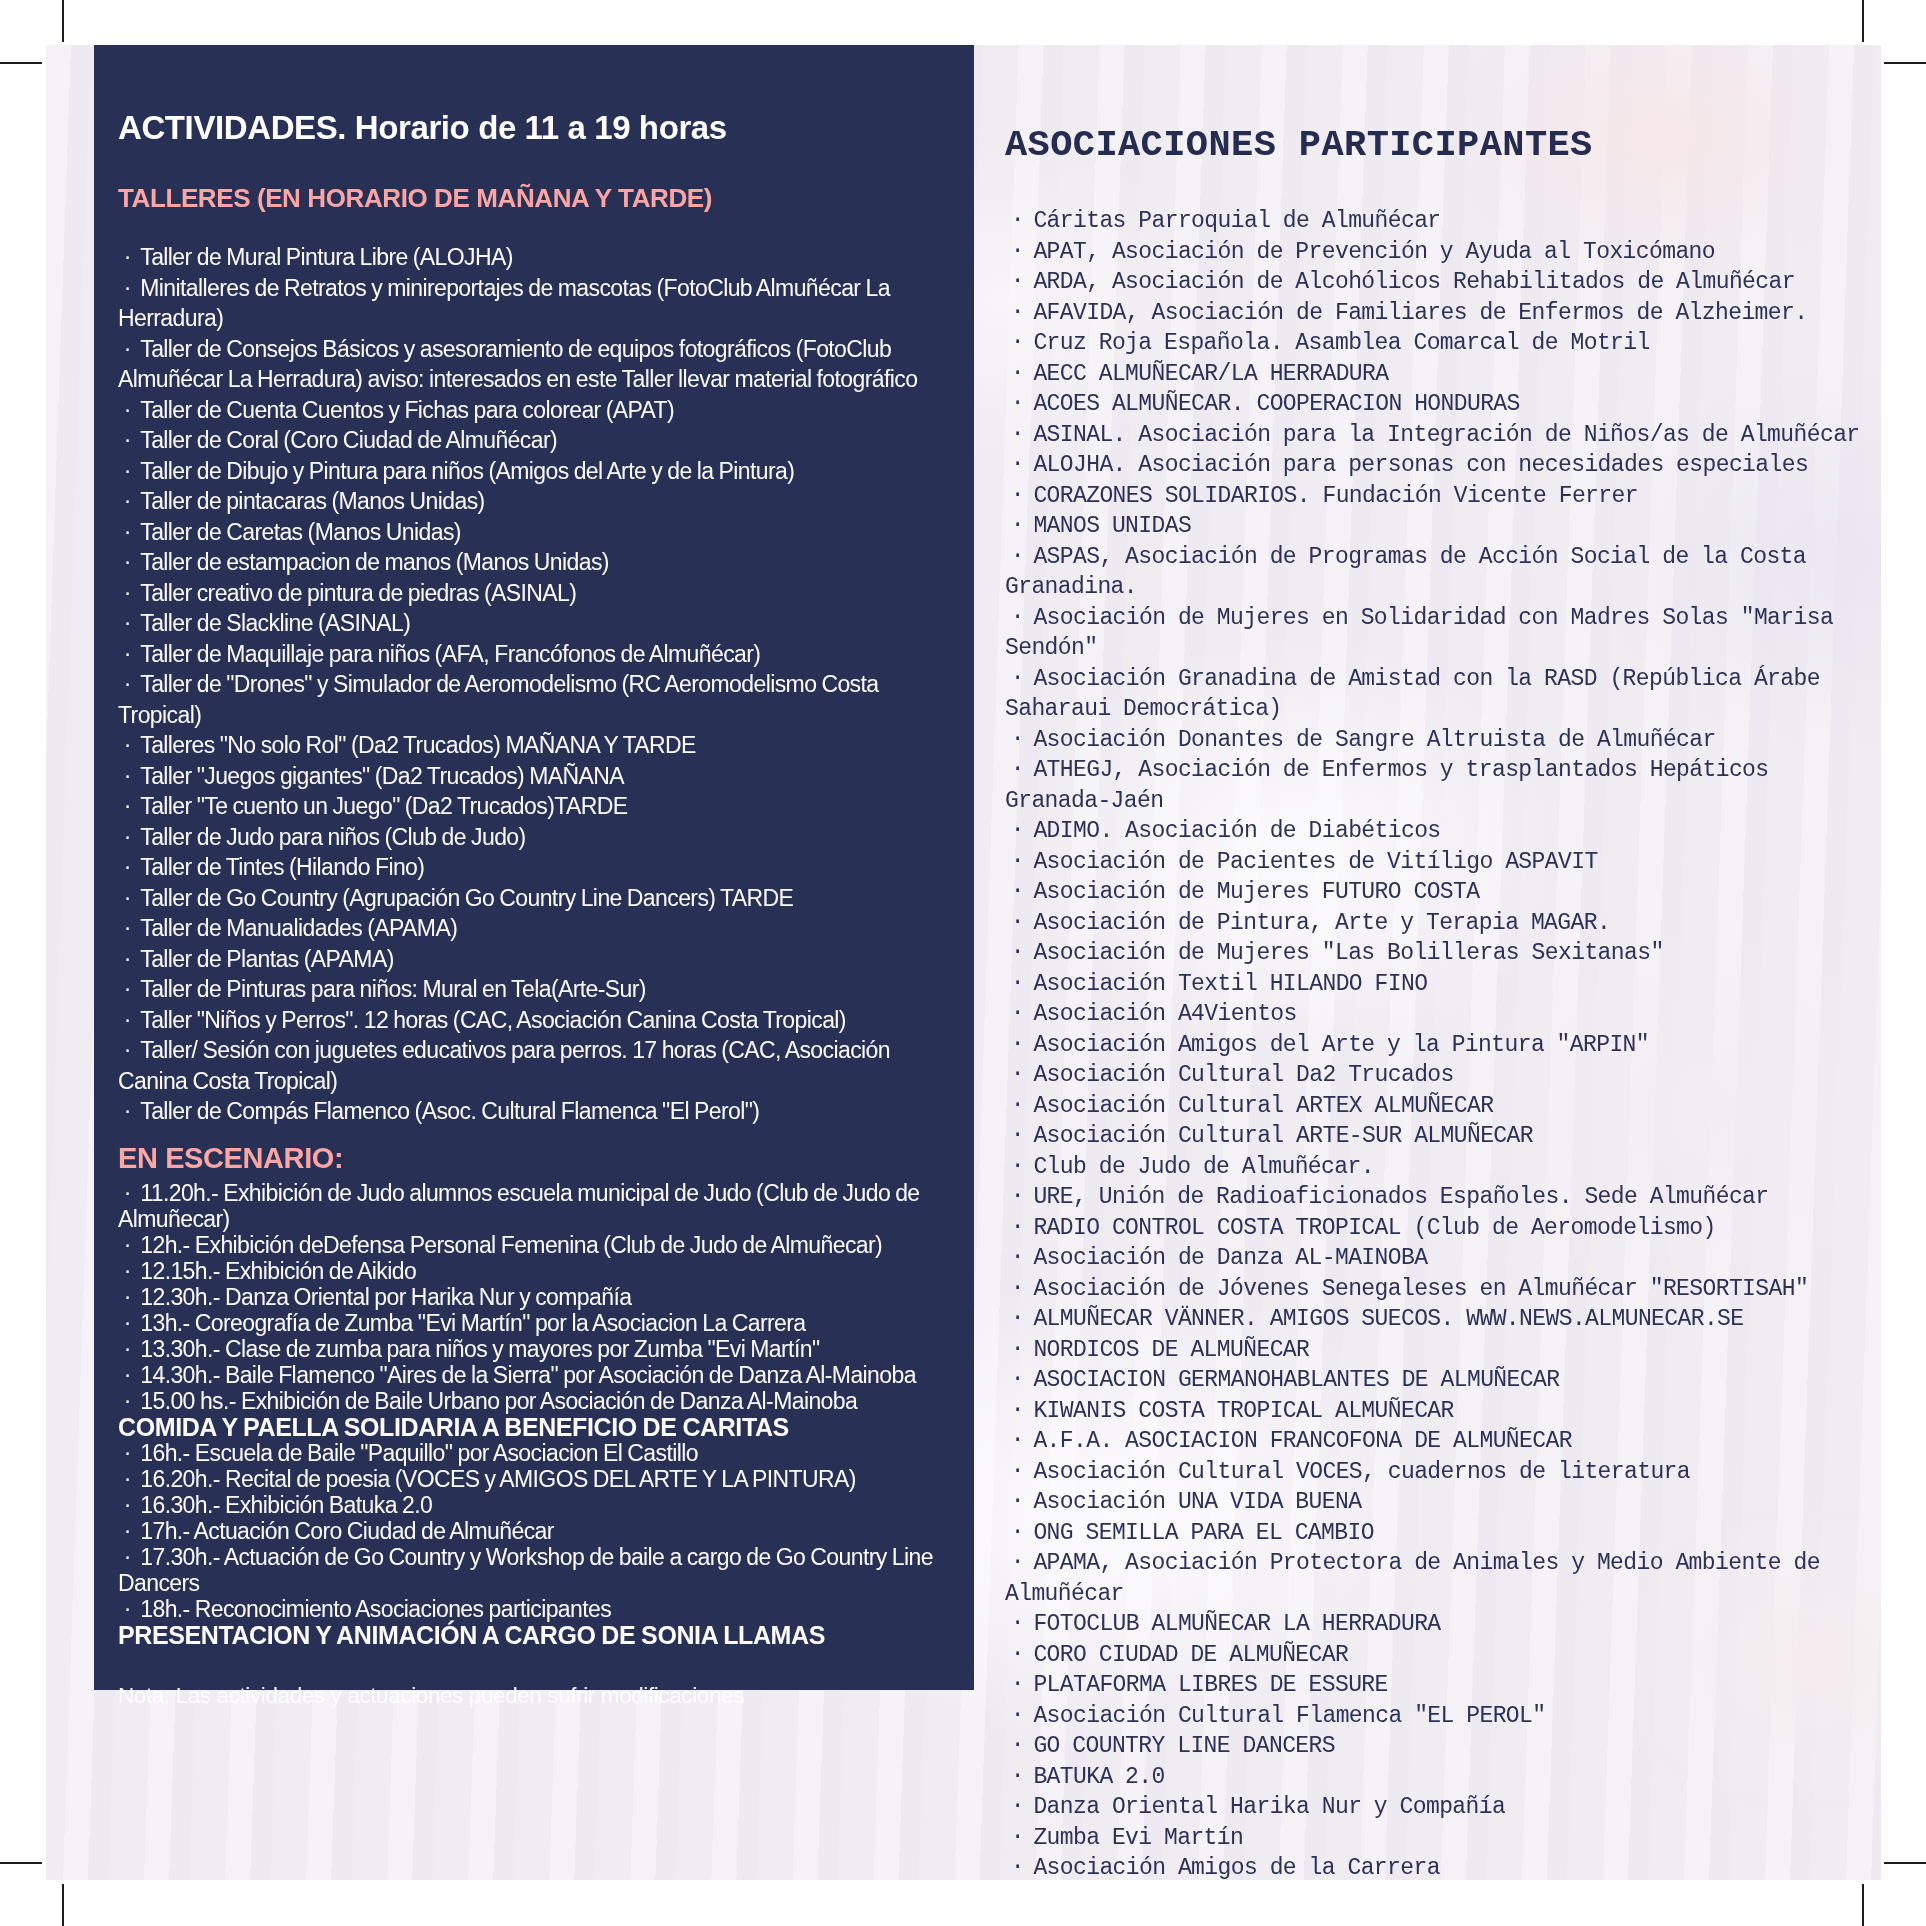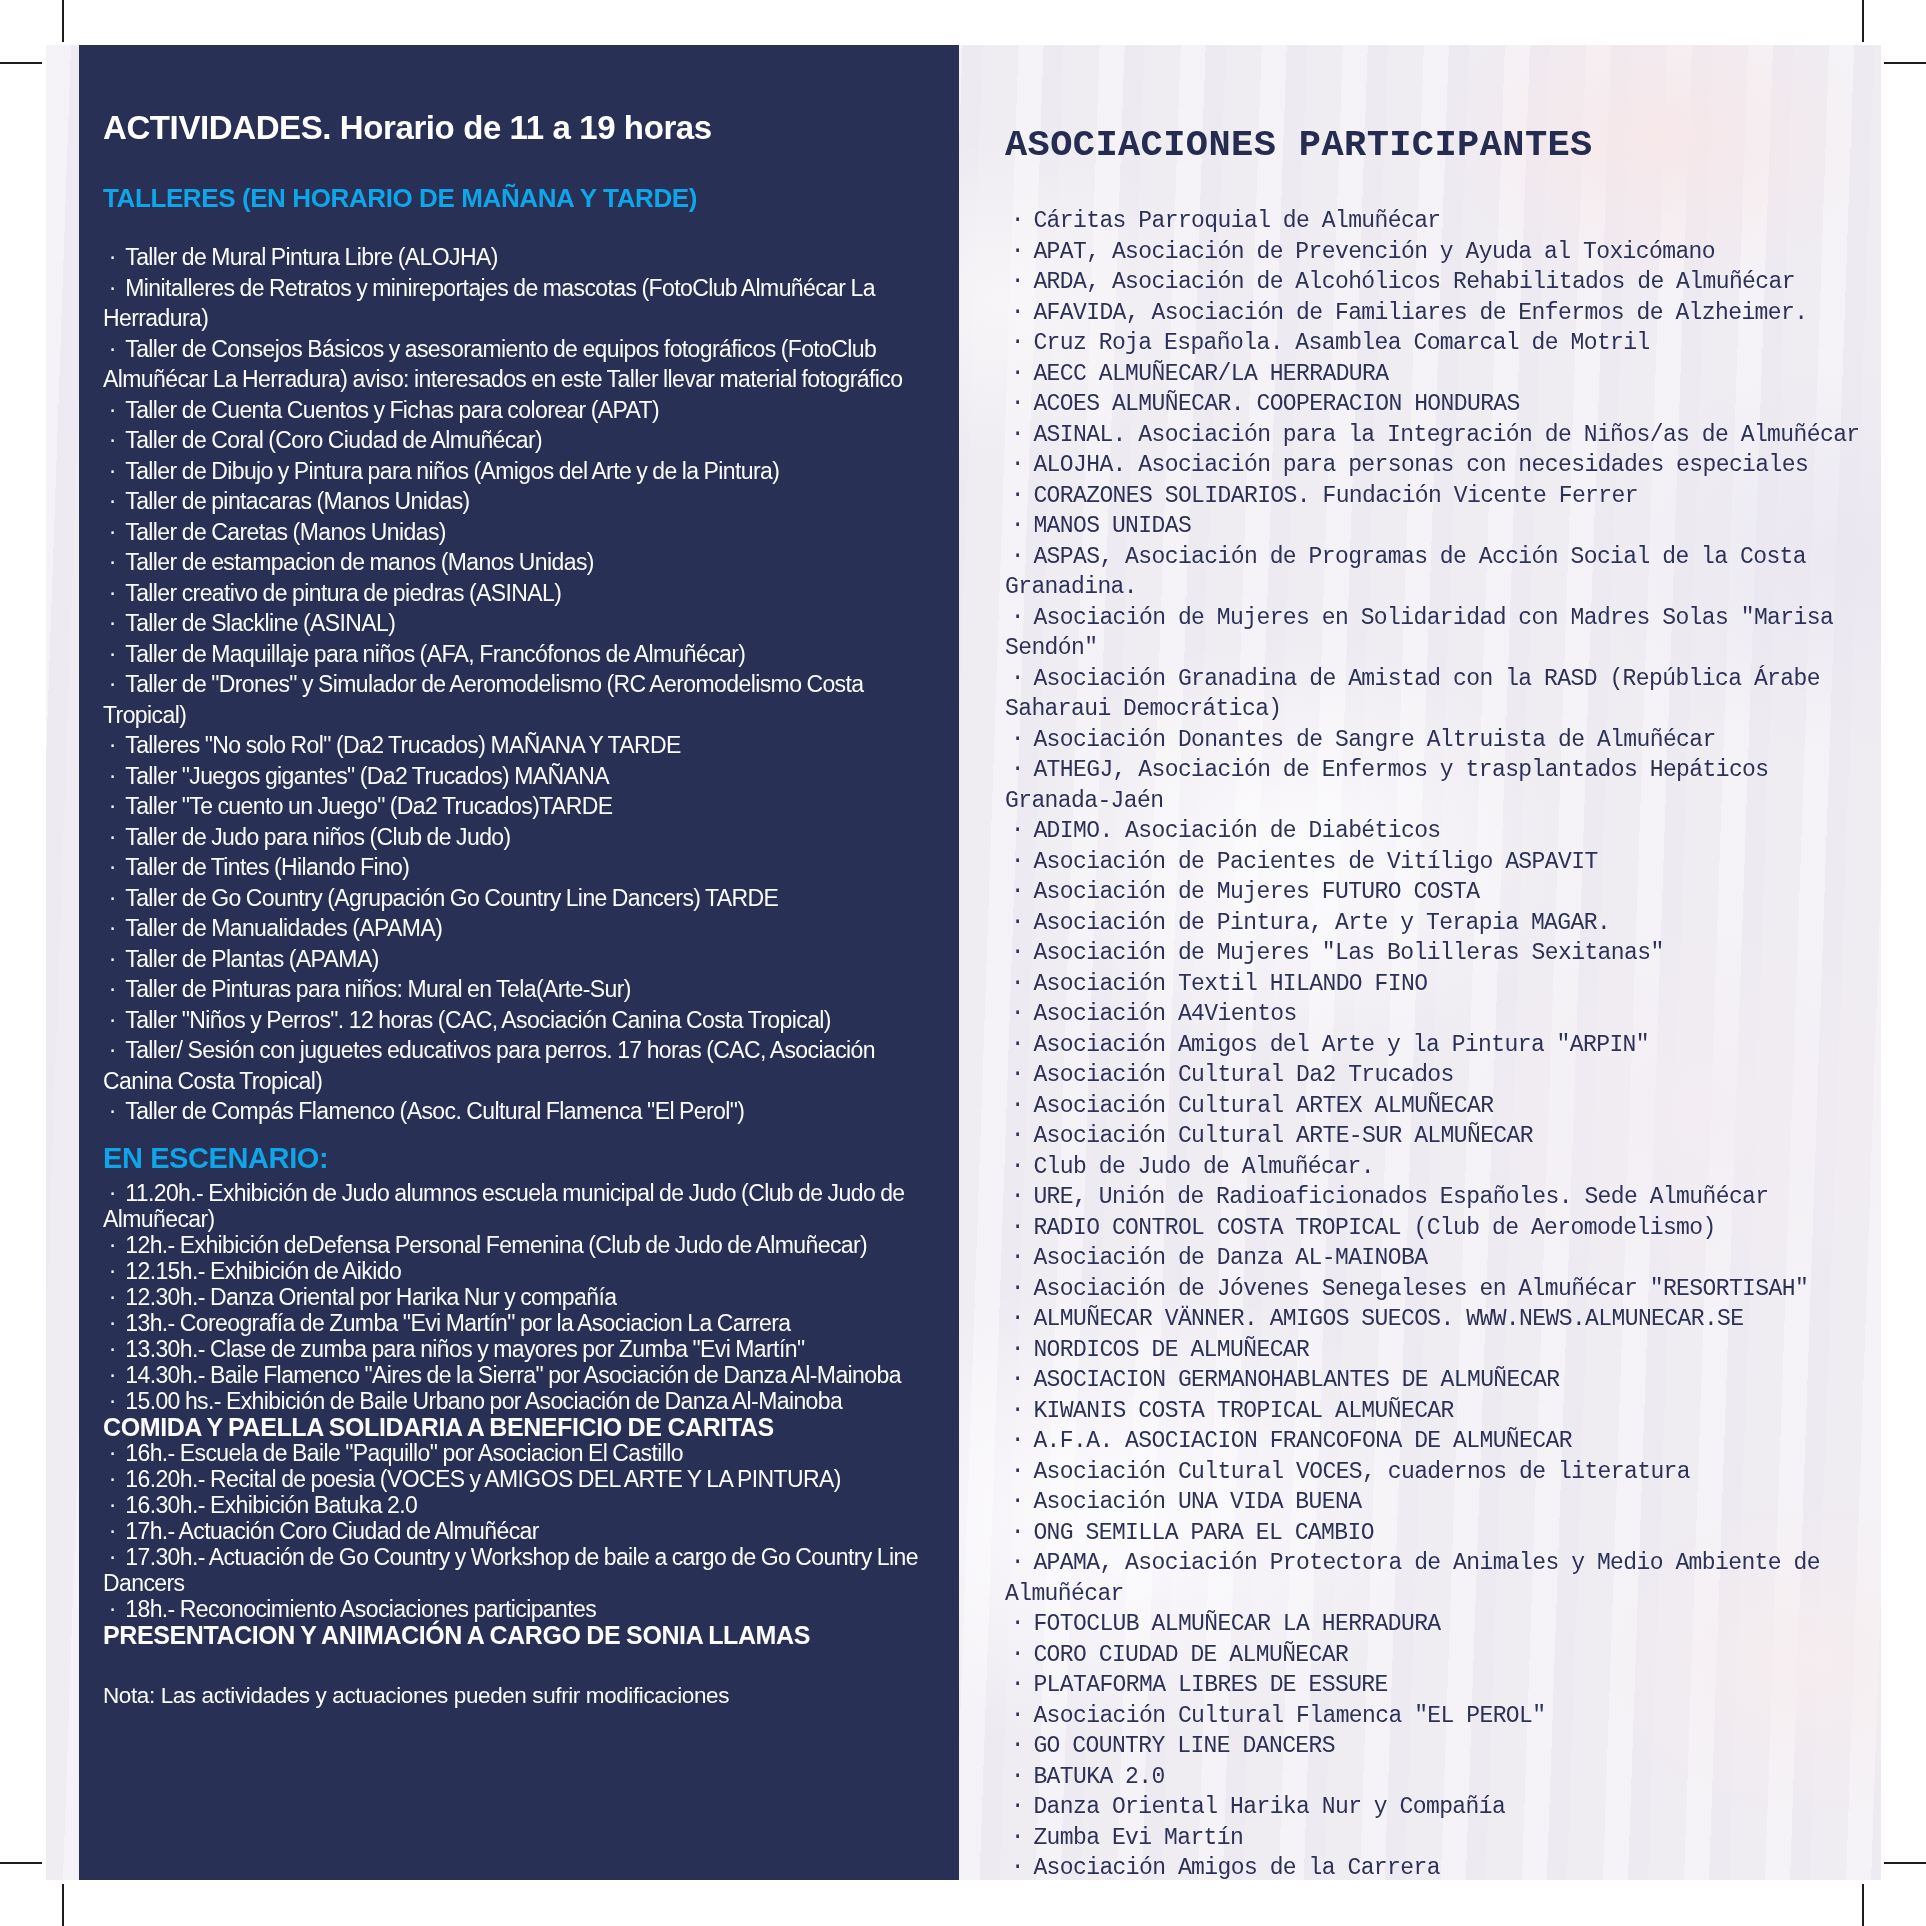--- a/index.html
+++ b/index.html
@@ -24,33 +24,33 @@
       radial-gradient(ellipse 363px 276px at 98% 28%, rgba(233,230,241,0.85), rgba(233,230,241,0) 70%),
       radial-gradient(ellipse 377px 305px at 68% 44%, rgba(252,251,253,0.95), rgba(252,251,253,0) 72%),
       radial-gradient(ellipse 348px 276px at 90% 58%, rgba(243,237,243,0.9), rgba(243,237,243,0) 70%),
       radial-gradient(ellipse 450px 312px at 58% 80%, rgba(253,252,254,0.95), rgba(253,252,254,0) 75%),
       radial-gradient(ellipse 305px 232px at 96% 88%, rgba(246,237,239,0.9), rgba(246,237,239,0) 70%),
       radial-gradient(ellipse 290px 225px at 52% 14%, rgba(250,247,250,0.85), rgba(250,247,250,0) 72%),
       repeating-linear-gradient(92deg, rgba(255,255,255,0.35) 0 25px, rgba(232,228,238,0.28) 25px 45px, rgba(255,255,255,0) 45px 81px);
     overflow:hidden;
   }
   .panel-left{
-    position:absolute;left:33px;top:0;width:880px;height:1835px;
+    position:absolute;left:48px;top:0;width:880px;height:1645px;
     background:var(--panel-navy);
     color:var(--text-light);
     box-sizing:border-box;
     padding:0 33px 0 24px;
   }
   .panel-left h1{
     margin:62px 0 0 0;font-size:33px;line-height:41px;font-weight:700;
     letter-spacing:-0.4px;color:#ffffff;
   }
   .panel-left h2{
     margin:34px 0 0 0;font-size:26px;line-height:32px;font-weight:700;
-    letter-spacing:-0.4px;color:#0ea5e9;
+    letter-spacing:-0.4px;color:#fca5a5;
   }
   .panel-left h2.esc{margin-top:14px;font-size:29px;line-height:35px;}
   .list{margin:0;padding:0;}
   .list .li{letter-spacing:-0.6px;word-spacing:-0.7px;}
   .talleres{margin-top:28px;font-size:23px;line-height:30.5px;}
   .escenario{margin-top:4.4px;font-size:23px;line-height:26px;}
   .escenario .bold-line{font-weight:700;font-size:25px;letter-spacing:-0.4px;}
   .bullet{display:inline-block;margin-left:5.8px;margin-right:9.4px;transform:translateY(-1.5px);}
   .nota{margin:33px 0 0 0;font-size:22.5px;line-height:29px;letter-spacing:-0.4px;}
   .panel-right{

